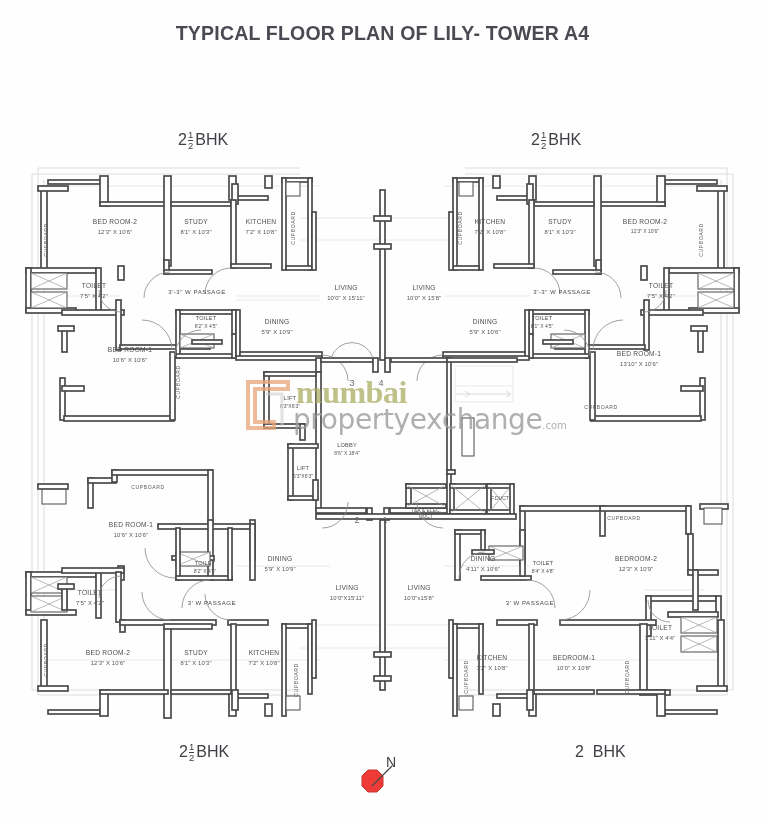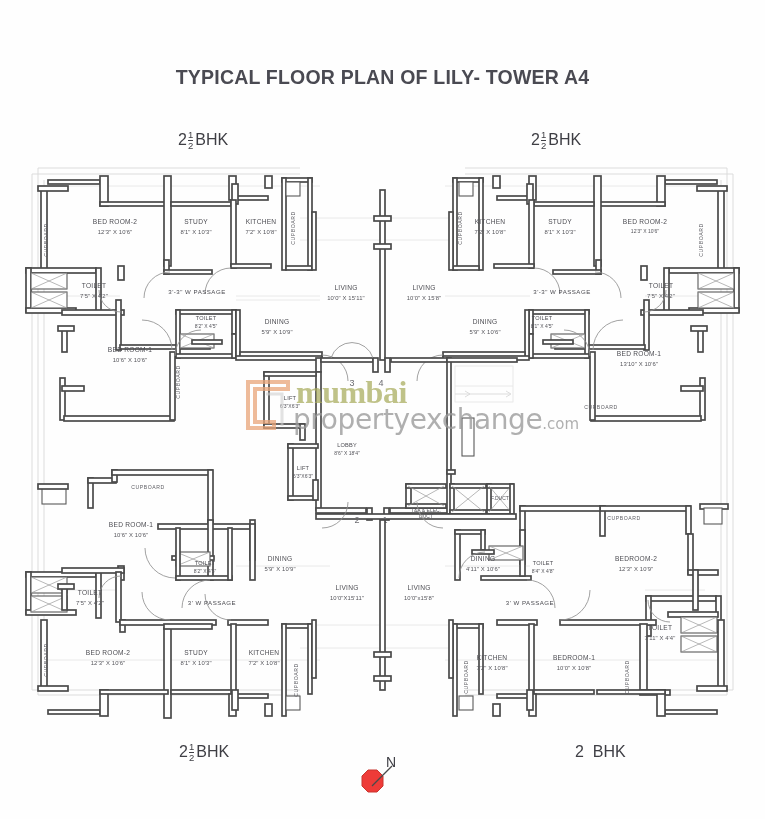--- a/index.html
+++ b/index.html
@@ -25,21 +25,20 @@
     position: absolute;
     top: 22px;
     left: 0;
     width: 765px;
     text-align: center;
     font-size: 19.5px;
     font-weight: bold;
     letter-spacing: 0.2px;
     color: #4a4a52;
     font-family: "Liberation Sans", sans-serif;
-    margin-top: 44px;
   }
   .bhk-label {
     position: absolute;
     font-size: 16px;
     color: #3e3e44;
     font-family: "Liberation Sans", sans-serif;
     white-space: nowrap;
   }
   .bhk-label .frac {
     display: inline-block;
@@ -93,21 +92,21 @@
     left: 49px;
     top: 29px;
     font-family: "DejaVu Sans", sans-serif;
     font-size: 28px;
     color: #9a9a9a;
     opacity: 0.78;
     letter-spacing: -0.4px;
     white-space: nowrap;
   }
   #wm-pex .dotcom {
-    font-size: 15px;
+    font-size: 10px;
     letter-spacing: 0;
   }
   
   #compass { position: absolute; left: 348px; top: 758px; width: 60px; height: 46px; }
   #compass-n {
     position: absolute;
     left: 38px;
     top: -4px;
     font-size: 14px;
     color: #3e3e44;

